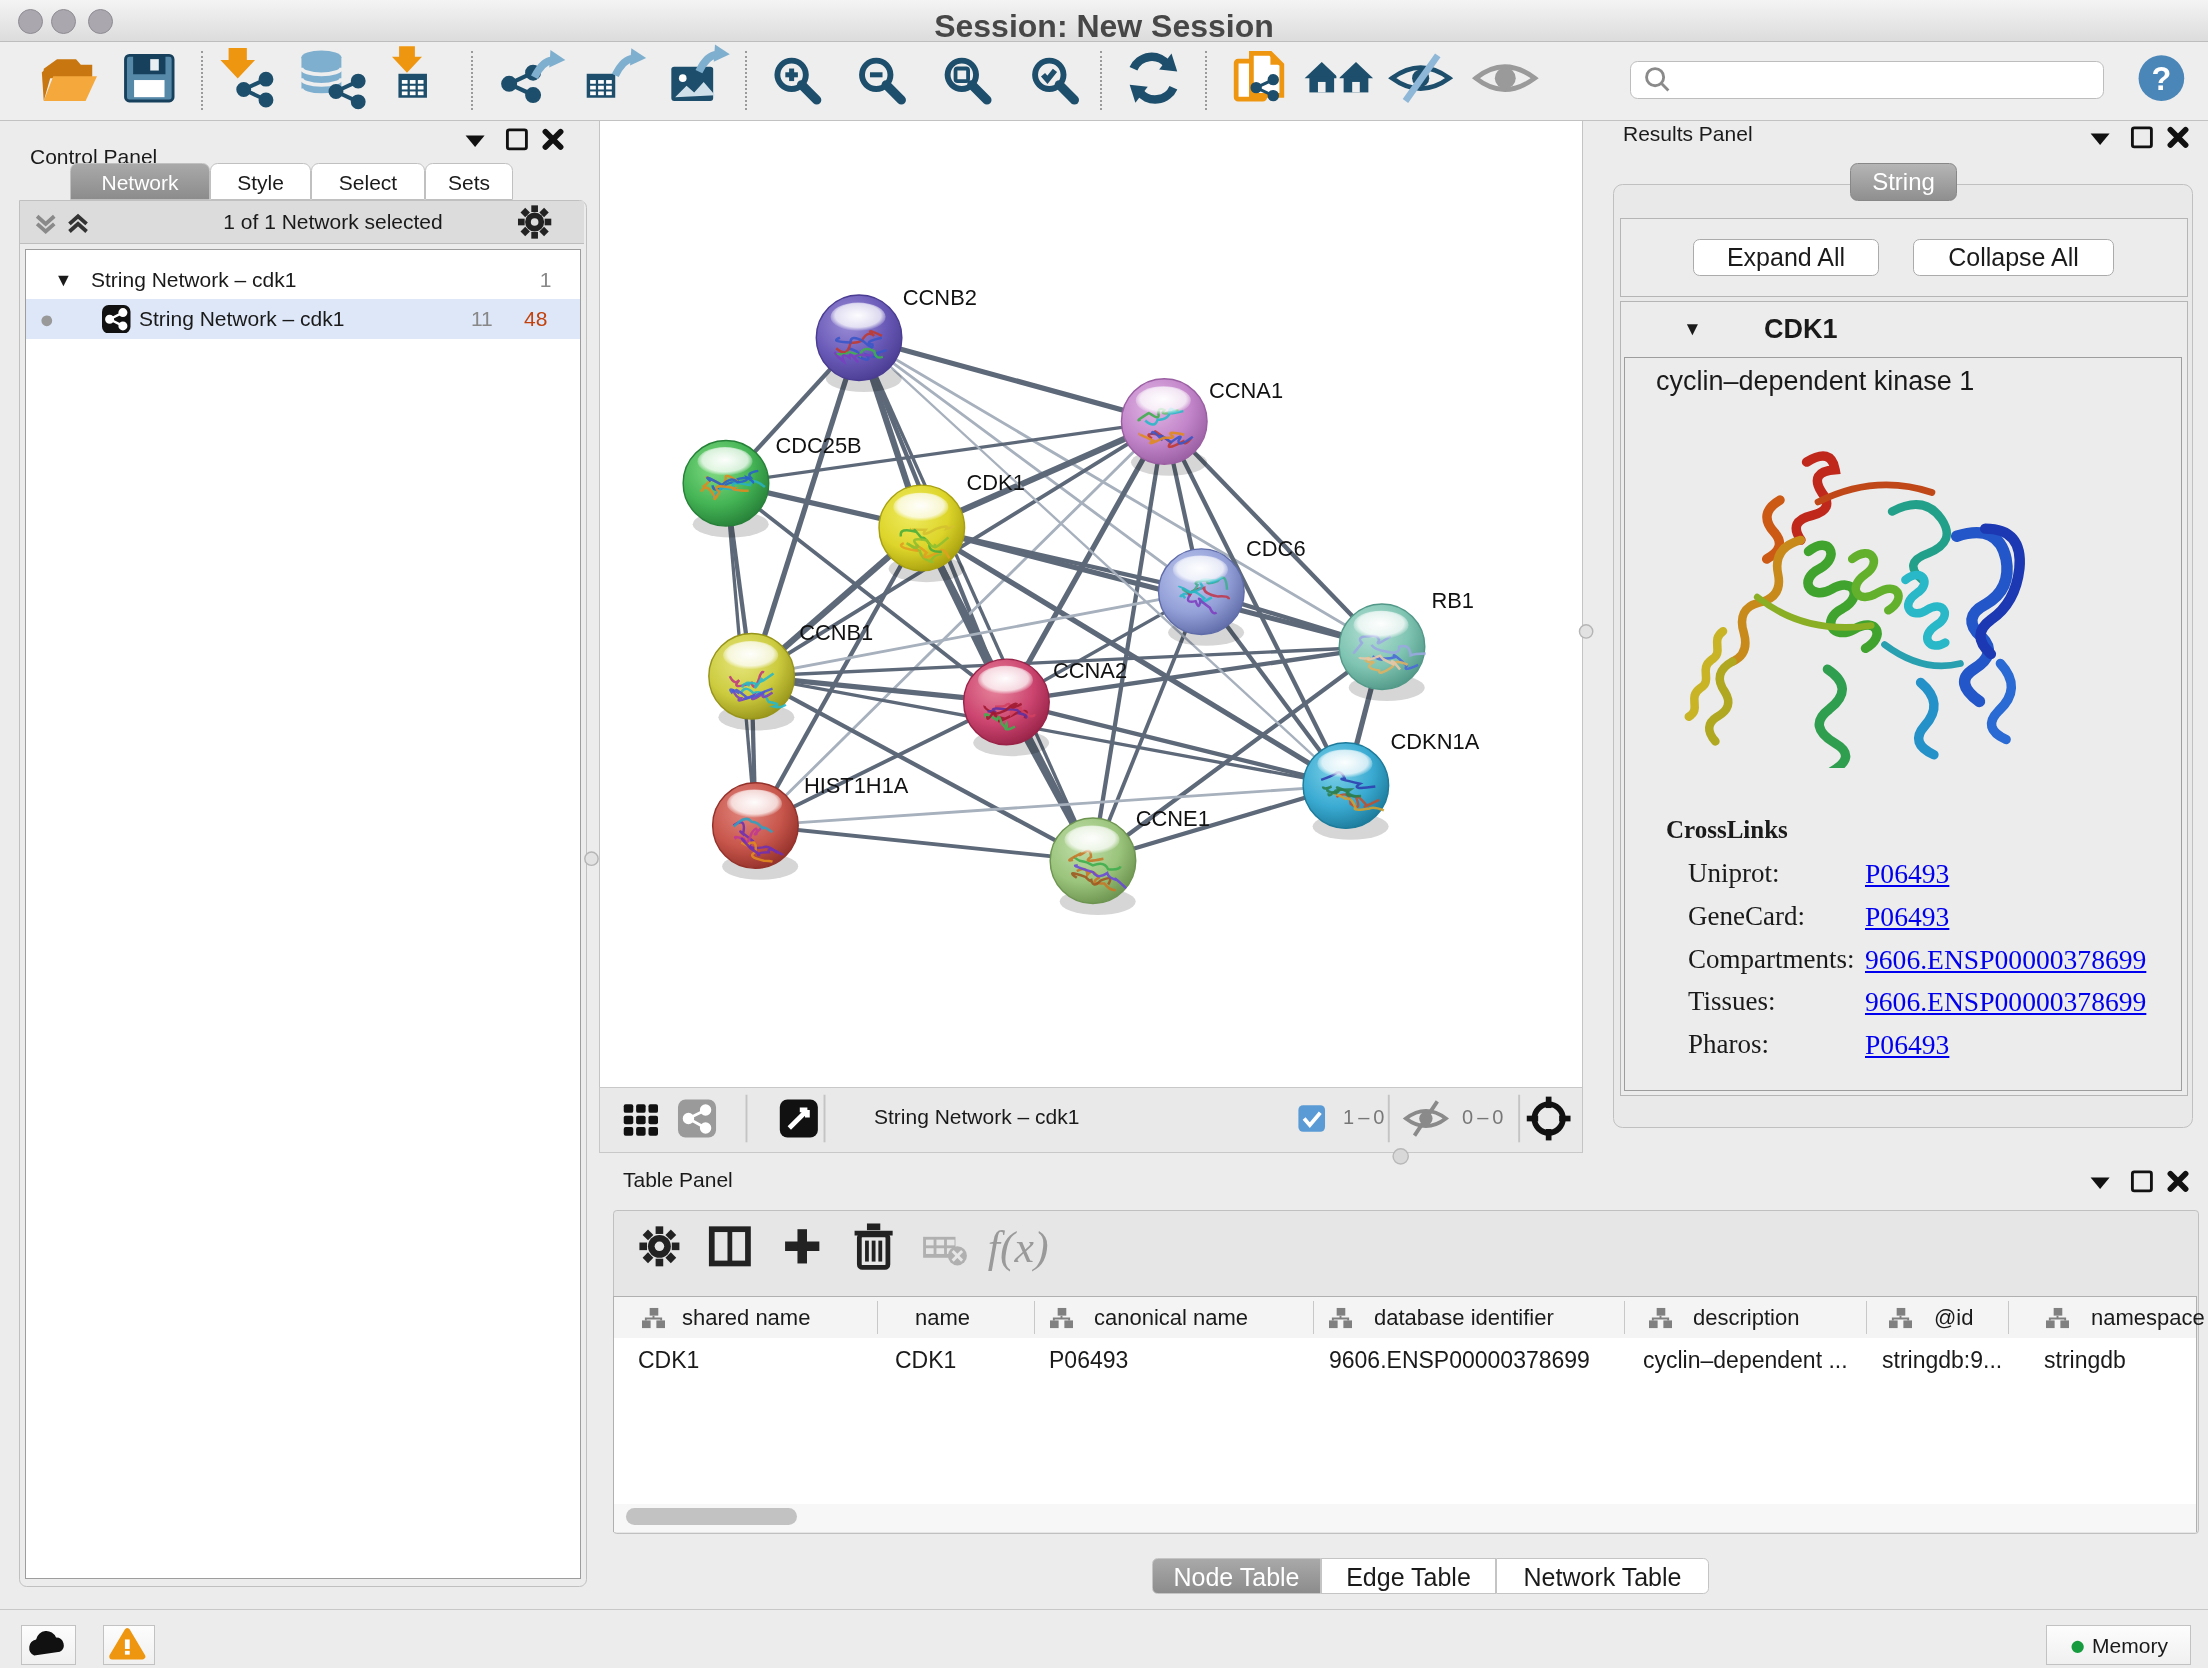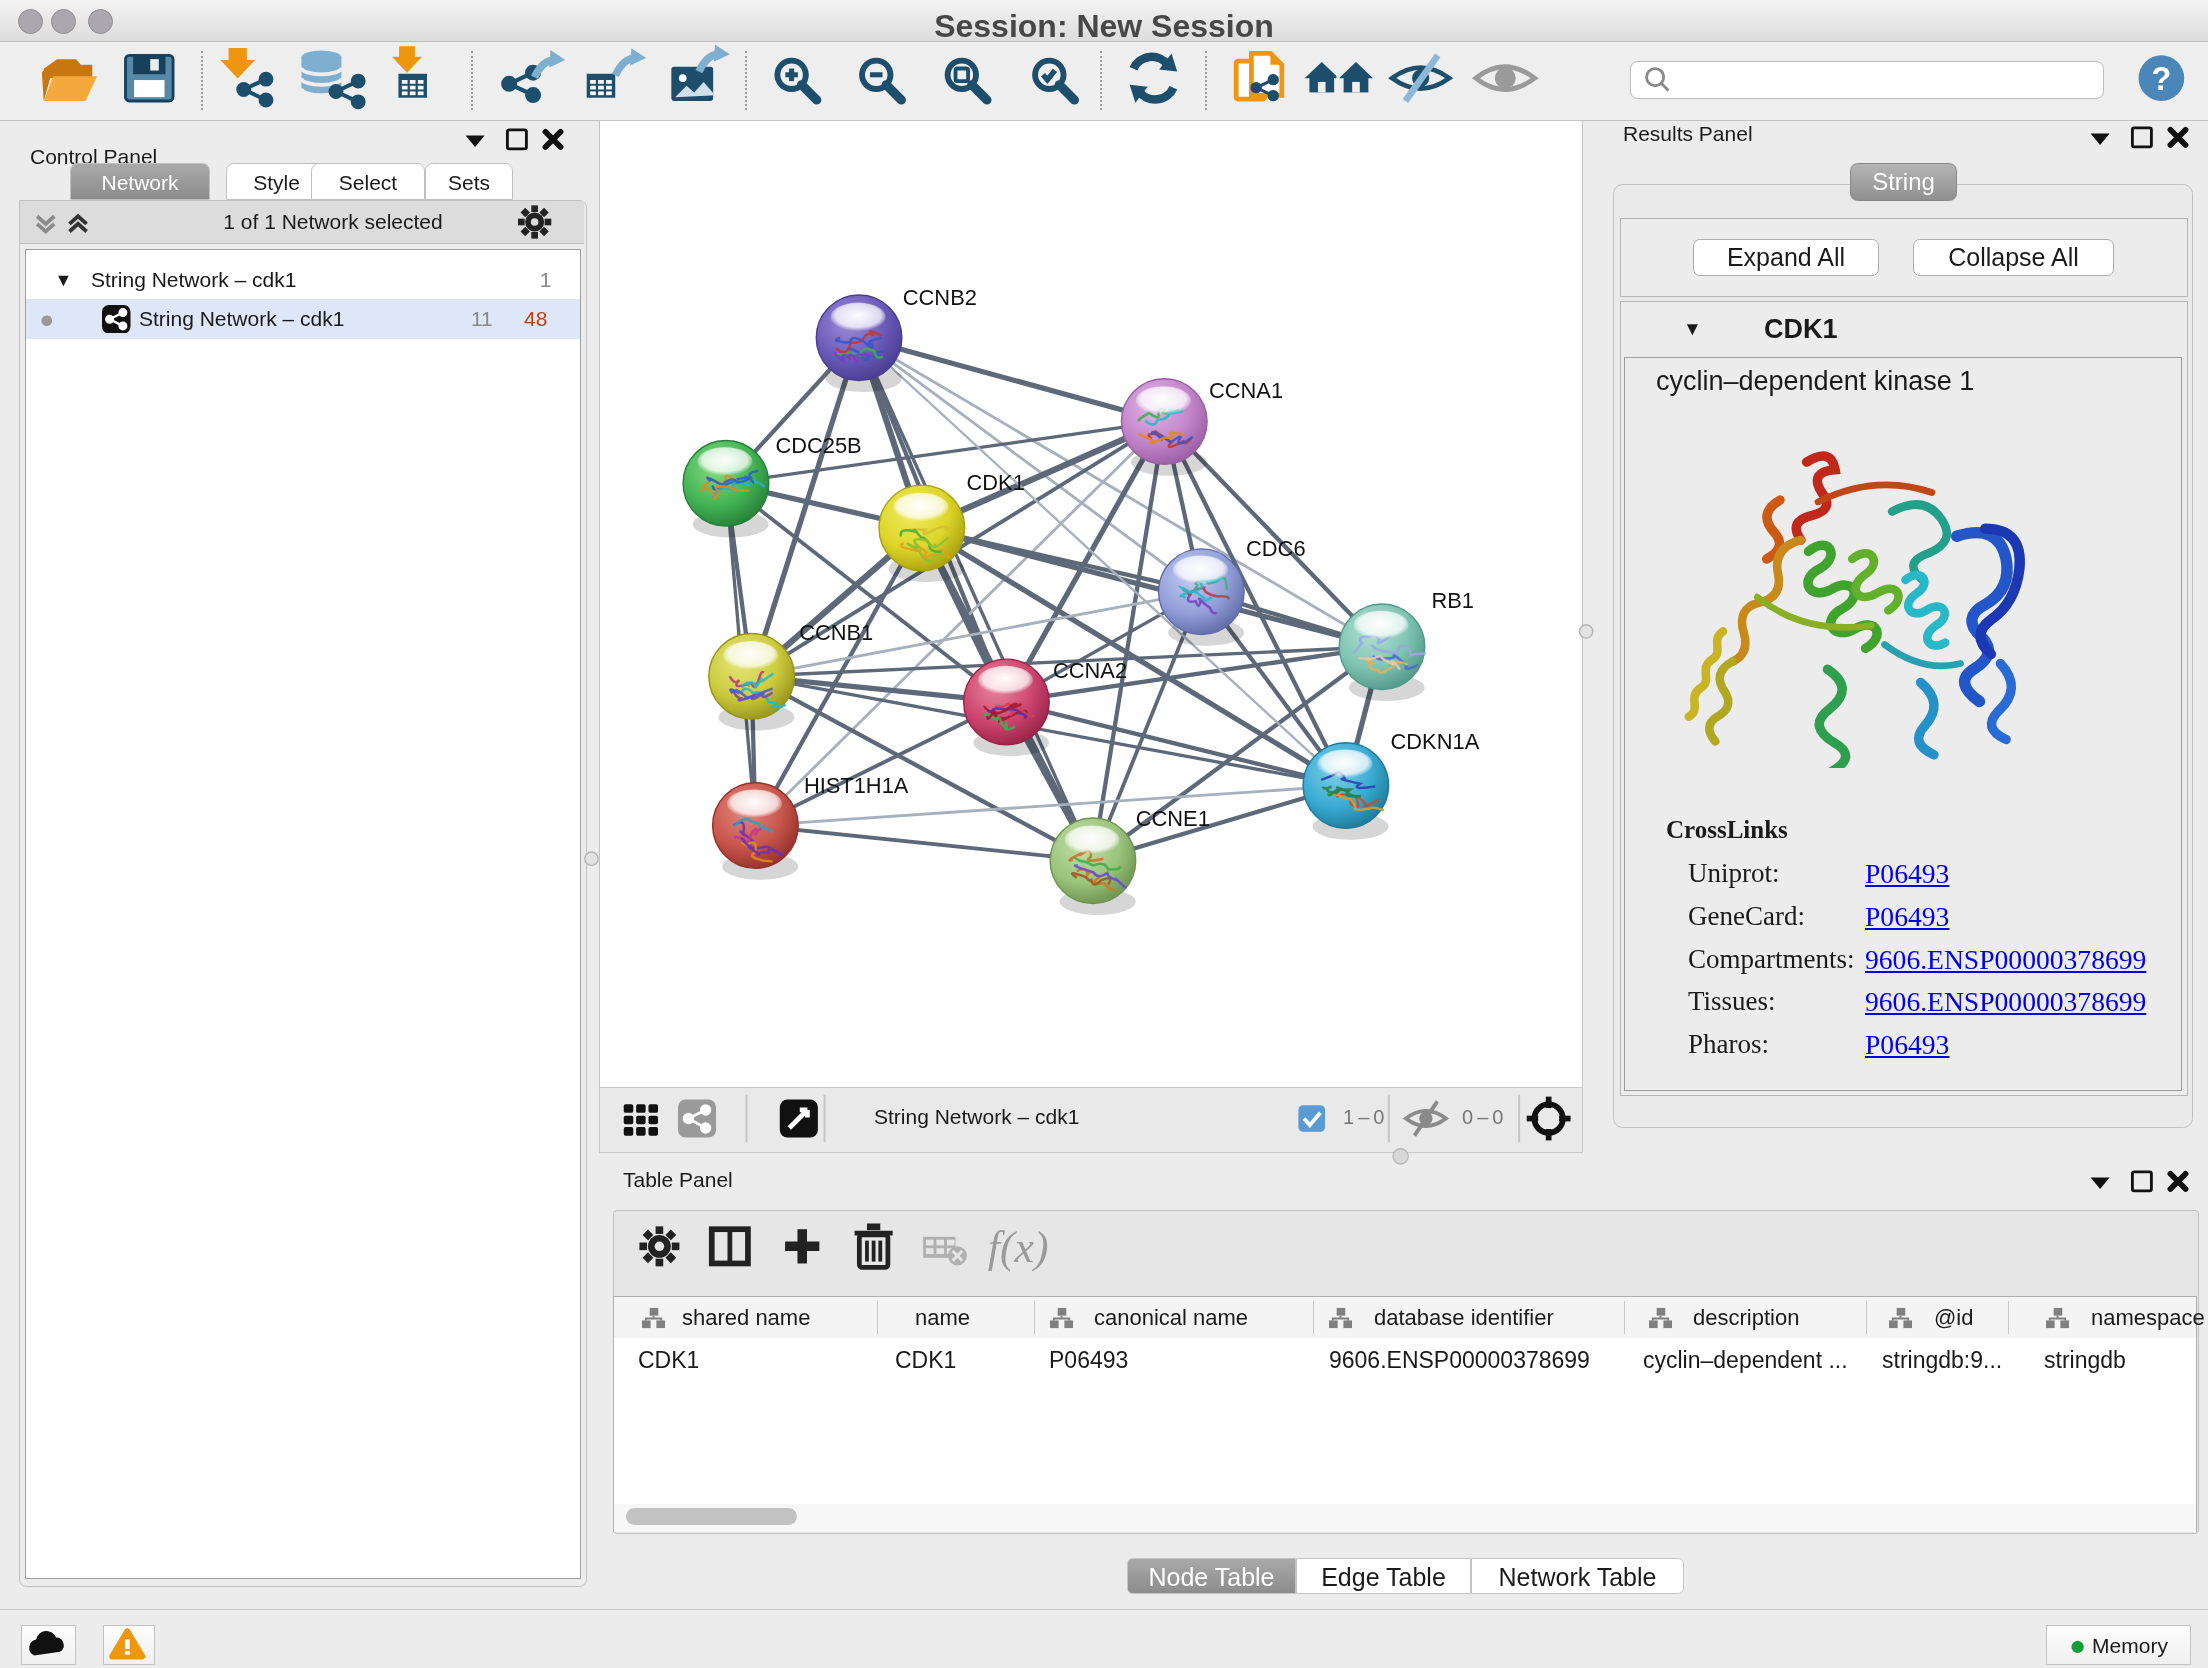--- a/index.html
+++ b/index.html
@@ -44,21 +44,21 @@
   .xrow{position:absolute;left:1688px;font-size:27px;}
   .xval{position:absolute;left:1865px;font-size:27.6px;}
   
   #tbox{left:613px;top:1210px;width:1584px;height:322px;background:#e6e6e6;border:1px solid #c0c0c0;border-radius:3.8px;}
   #thead{left:614px;top:1297px;width:1582px;height:41px;background:#f4f4f4;border-bottom:1px solid #c4c4c4;font-size:22px;}
   #tdata{left:614px;top:1338px;width:1582px;height:44px;background:#ffffff;font-size:23px;}
   #twhite{left:614px;top:1382px;width:1582px;height:122px;background:#ffffff;}
   #tscroll{left:614px;top:1504px;width:1582px;height:27.6px;background:#f7f7f7;}
   #tthumb{left:626px;top:1508px;width:171px;height:17px;background:#c2c2c2;border-radius:8.6px;}
   .btab{position:absolute;top:1558px;height:36px;background:#fff;border:1px solid #c4c4c4;font-size:25px;
-        text-align:center;line-height:36px;box-sizing:border-box;}
+        text-align:center;line-height:36px;box-sizing:border-box;margin-left:25px;}
   .hcell{position:absolute;top:0;height:41px;line-height:41px;}
   .hsep{position:absolute;top:3.8px;height:33px;width:0;border-left:1px solid #c8c8c8;}
   .dcell{position:absolute;top:0;height:44px;line-height:44px;}
   
   .sbtn{position:absolute;top:1625px;height:38px;background:linear-gradient(#fdfdfd,#f0f0f0);border:1.9px solid #c2c2c2;}
 </style></head>
 <body>
   <div class="abs" id="titlebar"></div>
   <div class="abs tl" style="left:18px;"></div>
   <div class="abs tl" style="left:51px;"></div>
@@ -197,21 +197,21 @@
   </svg>
 
   <div class="abs" id="cpanel"></div>
   <div class="abs panhdr" style="left:30px;top:126px;margin-top:19px;">Control Panel</div>
 <svg class="abs" width="114" height="28.5" style="left:458px;top:126px;" viewBox="0 0 120 30">
     <path d="M8 10 l10 12 10 -12 z" fill="#111"></path>
     <rect x="52" y="4" width="20" height="20" fill="none" stroke="#111" stroke-width="3" rx="2"></rect>
     <path d="M92 6 l16 16 M108 6 l-16 16" stroke="#111" stroke-width="6" stroke-linecap="round"></path>
   </svg>
   <div class="abs tab tabsel" style="left:70px;width:140px;">Network</div>
-  <div class="abs tab" style="left:210px;width:101px;margin-left:16px;">Style</div>
+  <div class="abs tab" style="left:210px;width:101px;">Style</div>
   <div class="abs tab" style="left:311px;width:114px;">Select</div>
   <div class="abs tab" style="left:425px;width:88px;">Sets</div>
   <div class="abs" id="cplbox"></div>
   <div class="abs" id="cplbar"></div>
   <div class="abs" style="left:20px;top:201px;width:564px;height:42px;text-align:center;font-size:21px;line-height:42px;padding-left:31px;">1 of 1 Network selected</div>
 <svg class="abs" width="566" height="42" style="left:20px;top:201px;" viewBox="0 0 595 44">
     <g fill="none" stroke="#8a8a8a" stroke-width="4">
       <path d="M18 16 l9 8 9 -8"></path>
       <path d="M18 24 l9 8 9 -8"></path>
     </g>

